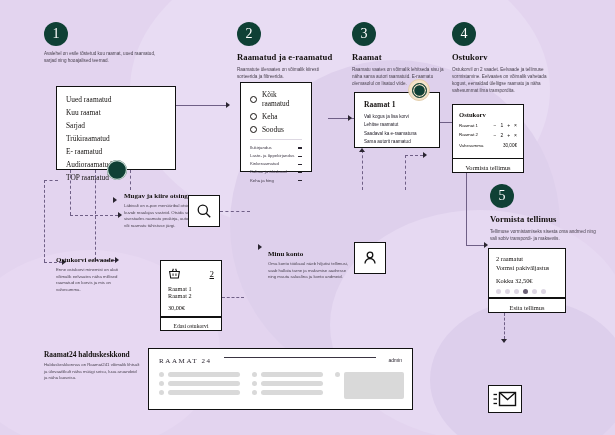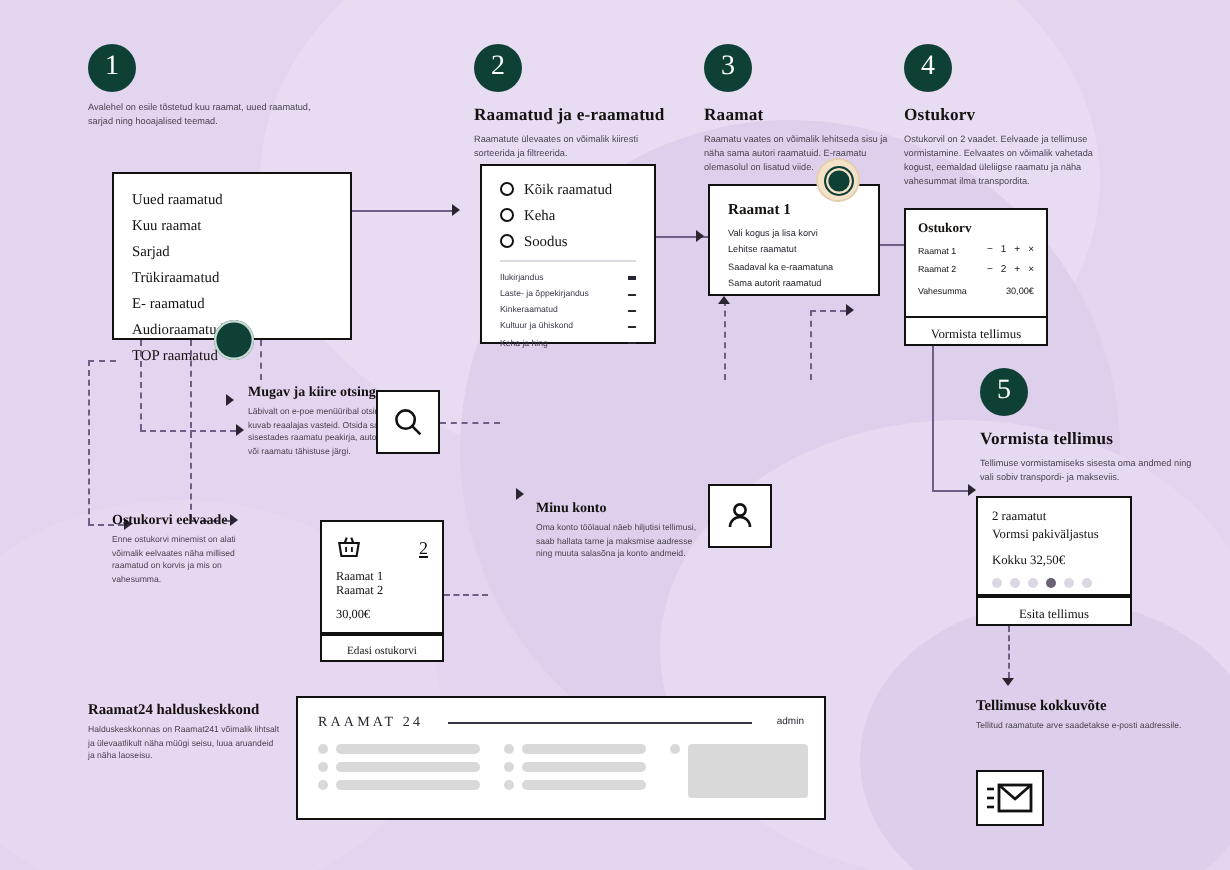--- a/index.html
+++ b/index.html
@@ -134,21 +134,21 @@
     text-align: center;
     font-family: "Liberation Serif", serif;
     font-size: 6.4px; color: #14110f;
     padding: 4.5px 0;
   }
 
   .dots { display: flex; gap: 4px; margin-top: 5px; }
   .dot { width: 5px; height: 5px; border-radius: 50%; background: #ddd6e3; }
   .dot.on { background: #6b6175; }
 
-  .admin-bar { display: flex; align-items: center; gap: 12px; }
+  .admin-bar { display: flex; gap: 12px; }
   .admin-logo {
     font-family: "Liberation Serif", serif;
     font-size: 7px; letter-spacing: 1.6px; color: #2a2530;
   }
   .admin-line { flex: 1; height: 1px; background: #3a3442; }
   .admin-user { font-size: 5px; color: #2a2530; }
   .skel-col { display: flex; flex-direction: column; gap: 4px; }
   .skel-row { display: flex; align-items: center; gap: 4px; }
   .skel-dot { width: 5px; height: 5px; border-radius: 50%; background: #d9d9d9; flex: none; }
   .skel-bar { height: 5px; border-radius: 3px; background: #d9d9d9; }
@@ -191,21 +191,21 @@
   <div class="arrow-r" style="left:118px;top:212px;"></div>
   <div class="dash-h" style="left:95px;top:260px;width:20px;"></div>
   <div class="arrow-r" style="left:115px;top:257px;"></div>
 
   <div class="node" style="left:237px;top:22px;width:100px;">
     <div class="circle-num">2</div>
     <div class="step-title">Raamatud ja e-raamatud</div>
     <div class="step-desc">Raamatute ülevaates on võimalik kiiresti sorteerida ja filtreerida.</div>
   </div>
 
-  <div class="card card-pad" style="left:240px;top:82px;width:88px;height:90px;">
+  <div class="card card-pad" style="left:240px;top:82px;width:72px;height:90px;">
     <div class="radio-row">
       <div class="radio"></div>
       <div class="radio-label">Kõik raamatud</div>
     </div>
     <div class="radio-row">
       <div class="radio"></div>
       <div class="radio-label">Keha</div>
     </div>
     <div class="radio-row">
       <div class="radio"></div>
@@ -323,24 +323,20 @@
         <span class="dot"></span>
         <span class="dot"></span>
       </div>
     </div>
   </div>
   <div class="card btn-cell" style="left:488px;top:298px;width:78px;height:15px;">Esita tellimus</div>
 
   <div class="dash-v" style="left:504px;top:313px;height:26px;"></div>
   <div class="arrow-d" style="left:501px;top:339px;"></div>
 
-  <div class="node" style="left:488px;top:348px;width:112px;">
-    <div class="mini-title" style="font-size:7.4px;">Tellimuse kokkuvõte</div>
-    <div class="mini-desc">Tellitud raamatute arve saadetakse e-posti aadressile.</div>
-  </div>
   <div class="icon-box" style="position:absolute;left:488px;top:385px;width:34px;height:28px;">
     <svg width="24" height="16" viewBox="0 0 24 16">
       <rect x="6.5" y="1.5" width="16" height="13" fill="#fff" stroke="#111" stroke-width="1.4"></rect>
       <path d="M6.5 1.5 L14.5 8.5 L22.5 1.5" fill="none" stroke="#111" stroke-width="1.4"></path>
       <line x1="0.5" y1="3.5" x2="4" y2="3.5" stroke="#111" stroke-width="1.3"></line>
       <line x1="0.5" y1="8" x2="4" y2="8" stroke="#111" stroke-width="1.3"></line>
       <line x1="0.5" y1="12.5" x2="4" y2="12.5" stroke="#111" stroke-width="1.3"></line>
     </svg>
   </div>
 

